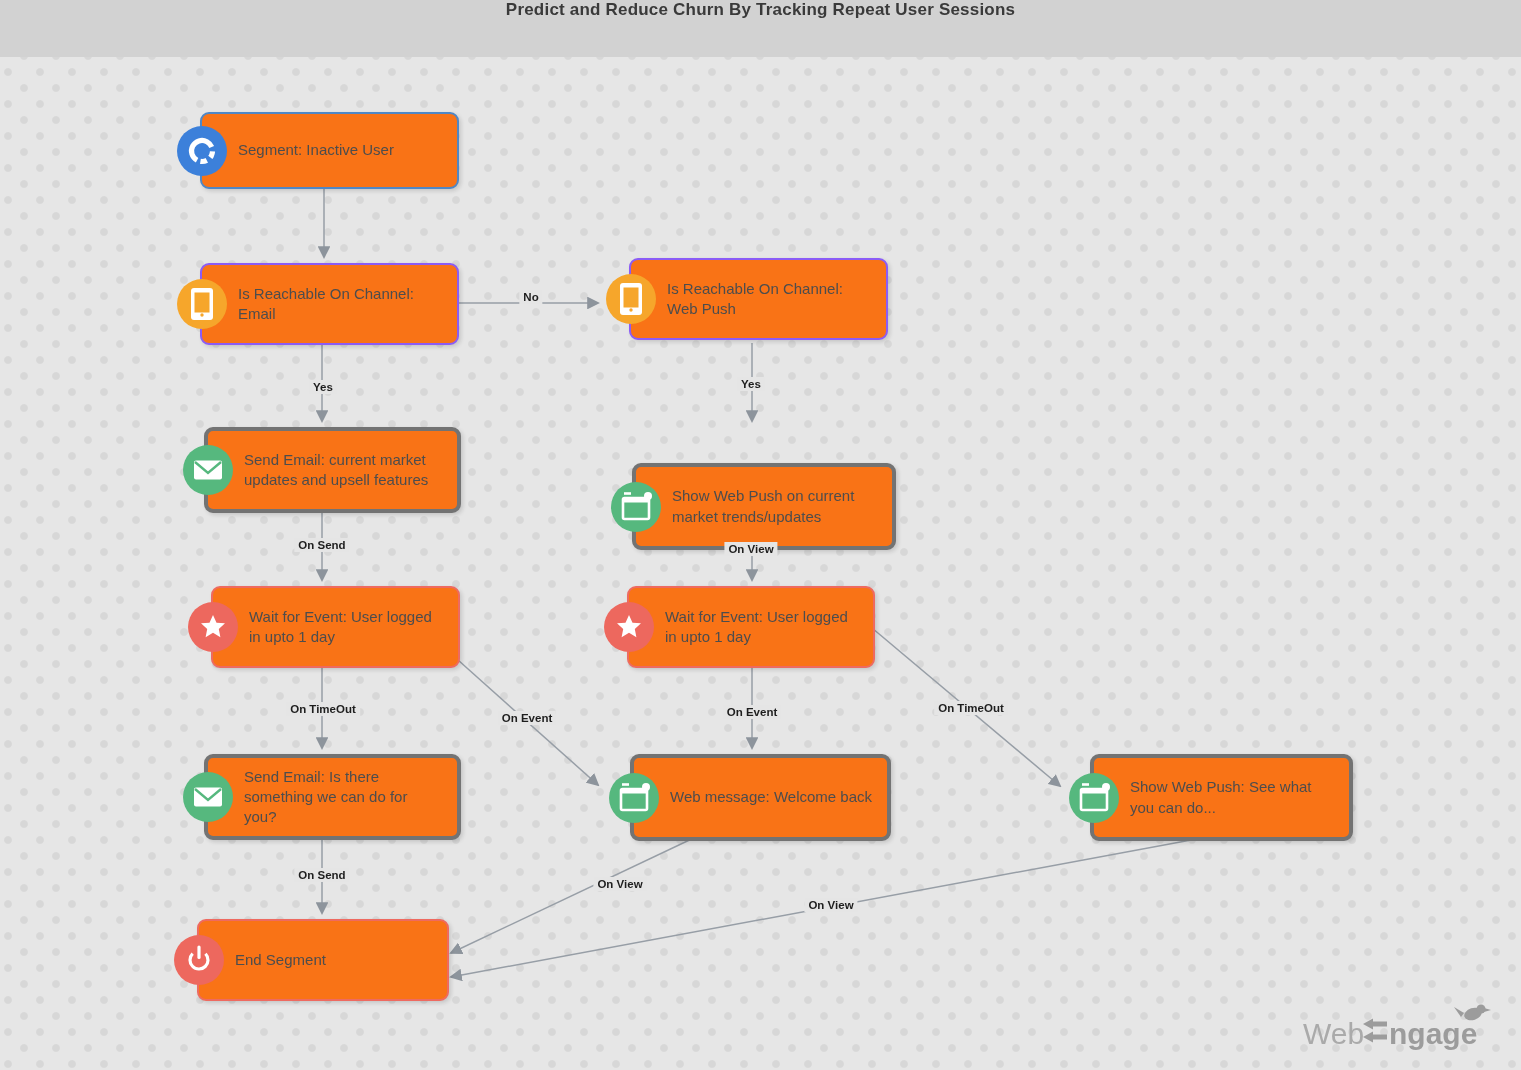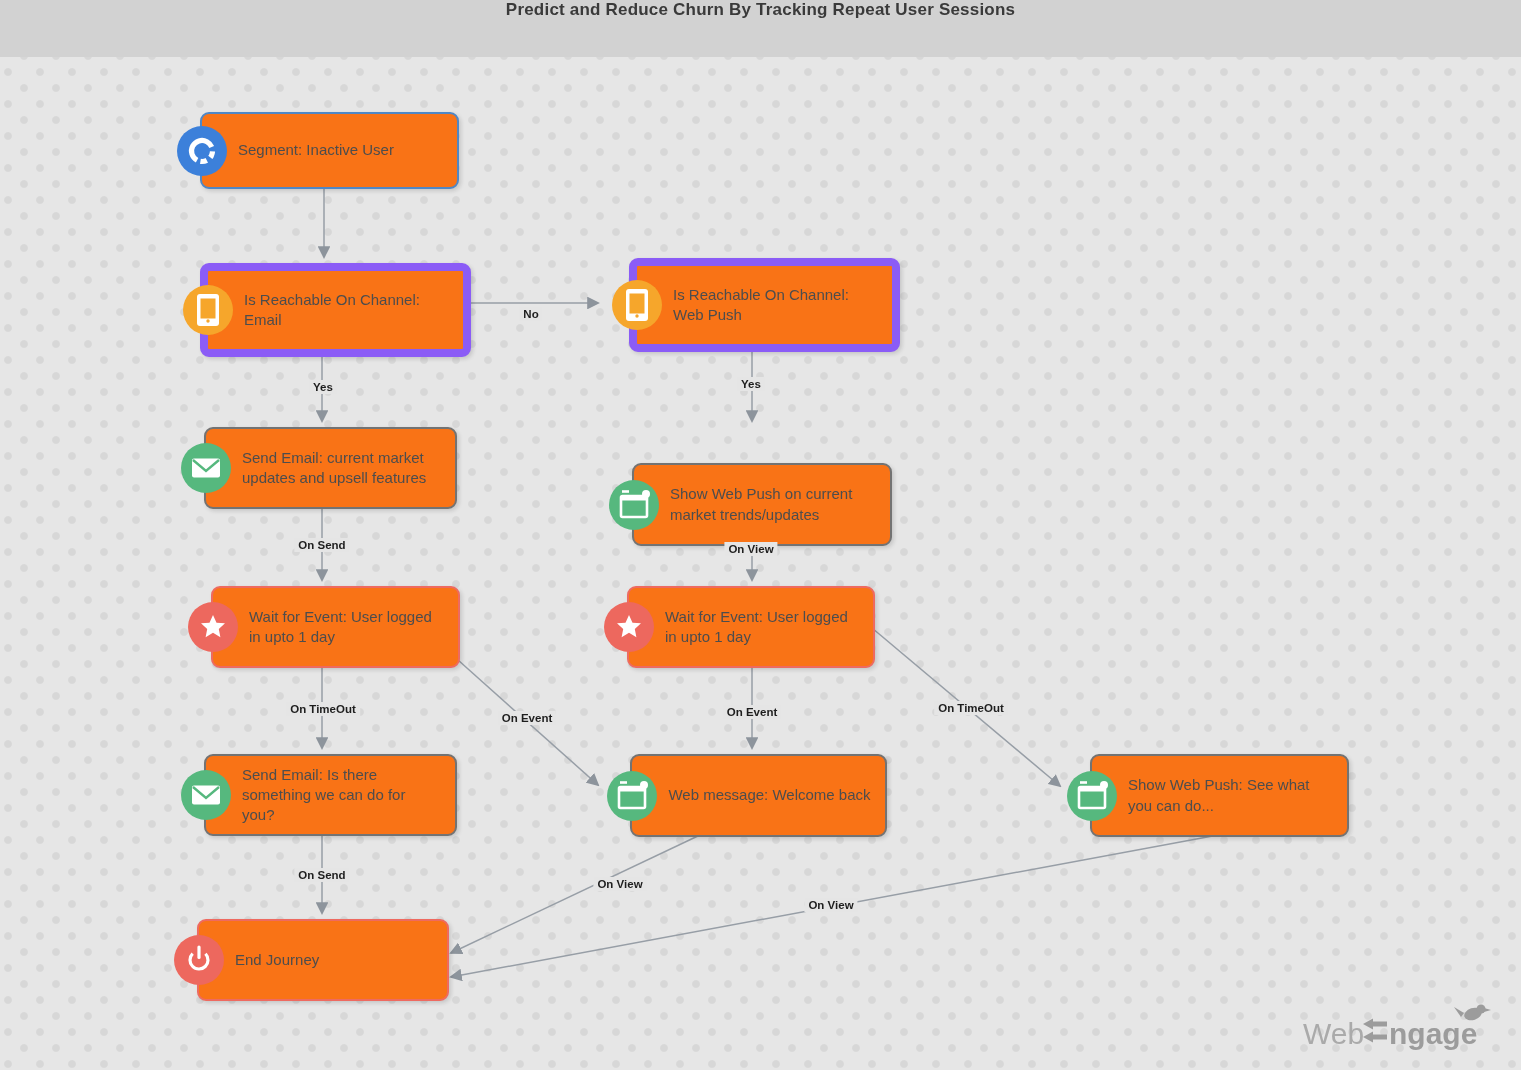--- a/index.html
+++ b/index.html
@@ -27,22 +27,22 @@
     box-shadow:2px 2px 4px rgba(0,0,0,.14);
   }
   .node .txt{
     padding:8px 14px 8px 36px;font-size:15px;line-height:1.35;color:#4d4d4d;
   }
   .node .badge{
     position:absolute;left:-25px;top:50%;margin-top:-25px;width:50px;height:50px;
     border-radius:50%;display:flex;align-items:center;justify-content:center;
   }
   .b-blue  {border:2px solid #4f87c6;}
-  .b-orange{border:8px solid #8b5cf6;}
-  .b-green {border:2px solid #737373;justify-content:center;}
+  .b-orange{border:2px solid #8b5cf6;}
+  .b-green {border:4px solid #737373;}
   .b-red   {border:2px solid #ee6a60;}
   .c-blue  {background:#3c80da;}
   .c-orange{background:#f6a62b;}
   .c-green {background:#56b87e;}
   .c-red   {background:#ed685e;}
   .elabel{
     position:absolute;z-index:3;transform:translate(-50%,-50%);
     font-size:11.5px;font-weight:bold;color:#1e1e1e;
     background:#e5e5e5;padding:1px 4px;white-space:nowrap;
   }
@@ -185,24 +185,24 @@
   <span class="txt">Show Web Push: See what you can do...</span>
 </div>
 
 <div class="node b-red" style="left:197px;top:919px;width:248px;height:78px;">
   <span class="badge c-red">
     <svg width="50" height="50" viewBox="-25 -25 50 50">
       <circle r="9" fill="none" stroke="#fff" stroke-width="3.2" stroke-dasharray="42 14.5" transform="rotate(-44)"></circle>
       <line x1="0" y1="-13" x2="0" y2="-2.5" stroke="#fff" stroke-width="3.2" stroke-linecap="round"></line>
     </svg>
   </span>
-  <span class="txt">End Journey</span>
-</div>
-
-<span class="elabel" style="left:531px;top:314px;text-align:center;">No</span>
+  <span class="txt">End Segment</span>
+</div>
+
+<span class="elabel" style="left:531px;top:297px;text-align:center;">No</span>
 <span class="elabel" style="left:323px;top:387px;">Yes</span>
 <span class="elabel" style="left:751px;top:384px;">Yes</span>
 <span class="elabel" style="left:322px;top:545px;">On Send</span>
 <span class="elabel" style="left:751px;top:549px;">On View</span>
 <span class="elabel" style="left:323px;top:709px;">On TimeOut</span>
 <span class="elabel" style="left:527px;top:718px;">On Event</span>
 <span class="elabel" style="left:752px;top:712px;">On Event</span>
 <span class="elabel" style="left:971px;top:708px;">On TimeOut</span>
 <span class="elabel" style="left:322px;top:875px;">On Send</span>
 <span class="elabel" style="left:620px;top:884px;">On View</span>

